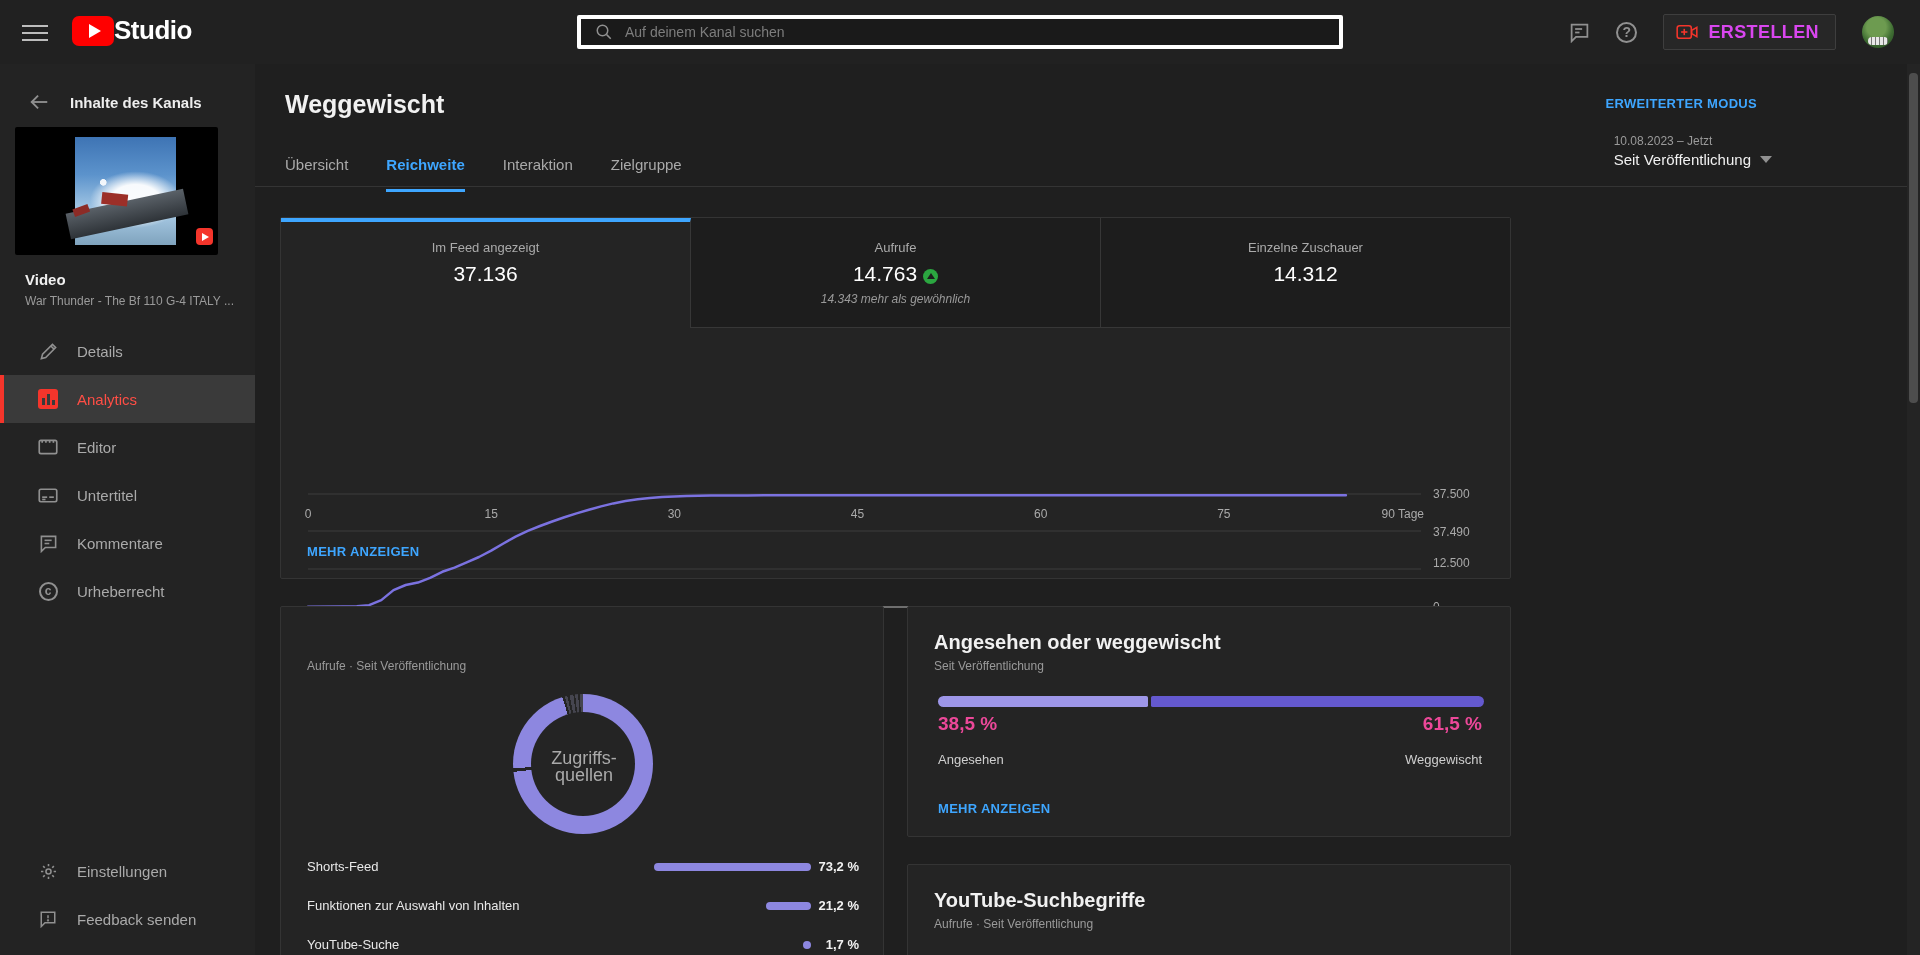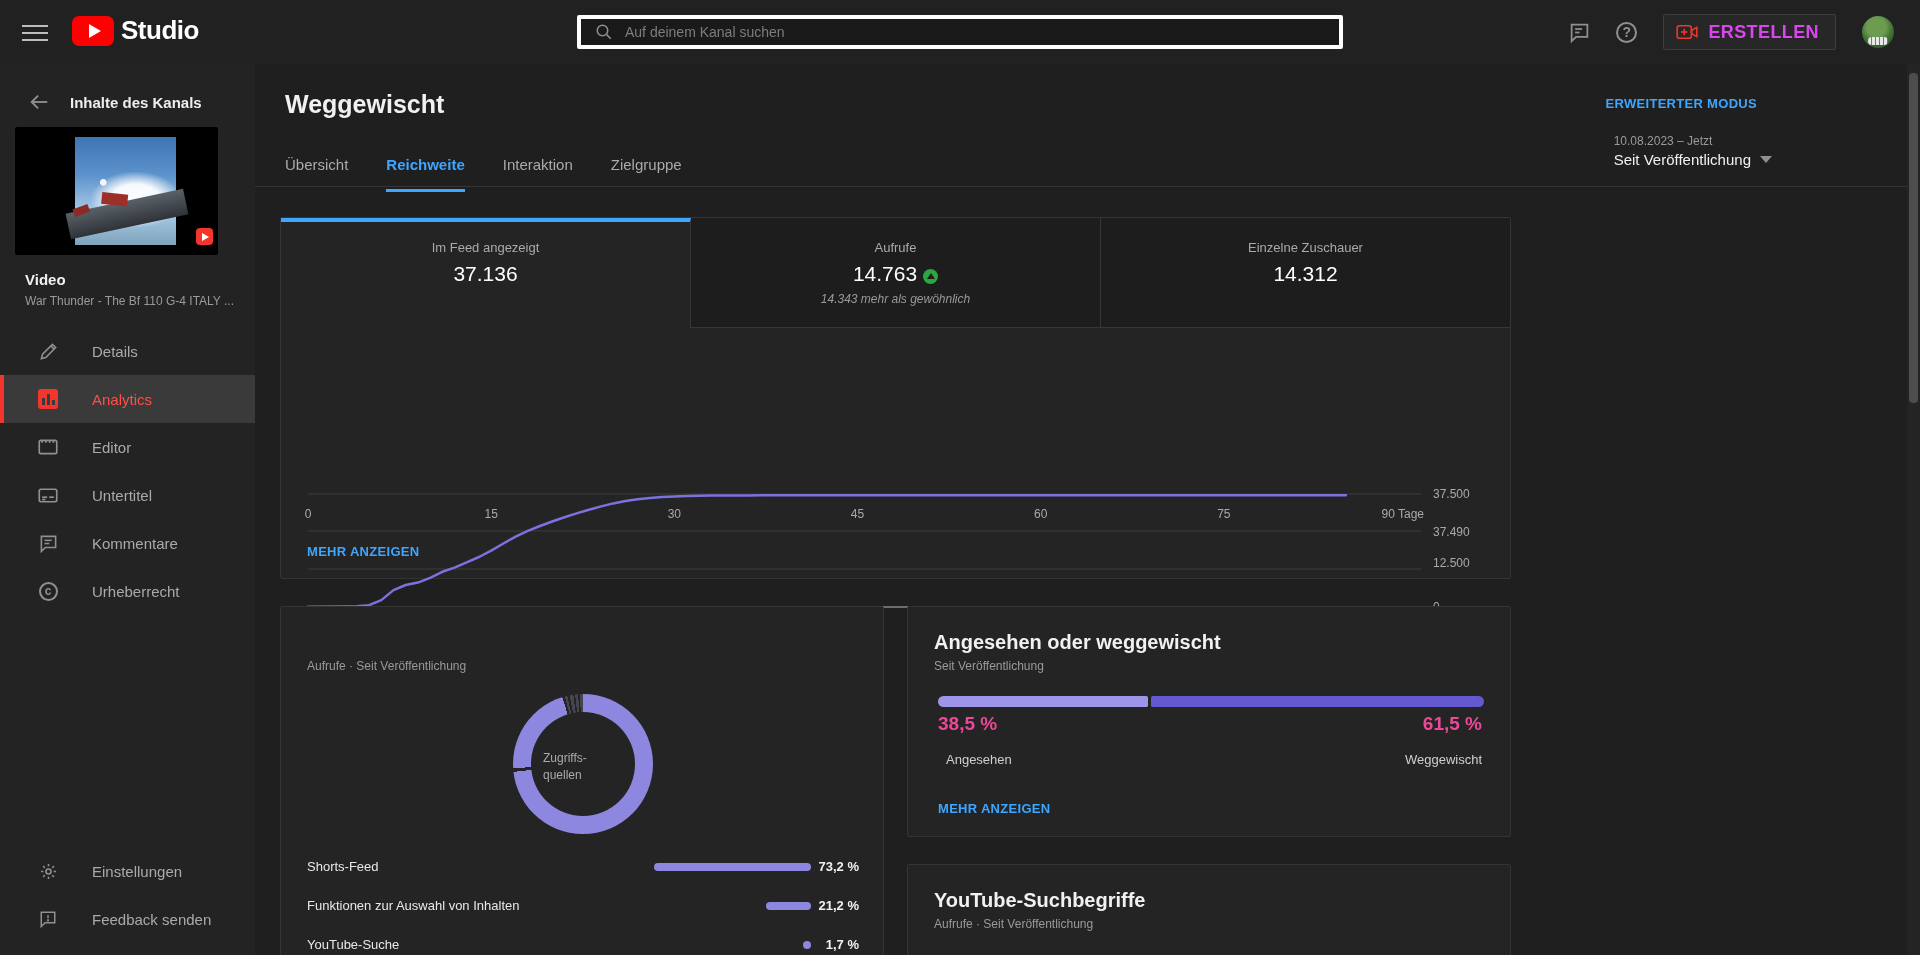--- a/index.html
+++ b/index.html
@@ -3,21 +3,21 @@
 <meta charset="utf-8">
 <style>
   * { margin:0; padding:0; box-sizing:border-box; }
   html,body { width:1920px; height:955px; overflow:hidden; background:#1f1f1f;
     font-family:"Liberation Sans", sans-serif; color:#fff; }
 
   
   #topbar { position:absolute; left:0; top:0; width:1920px; height:64px; background:#212121; z-index:5; }
   .hamburger { position:absolute; left:22px; top:20px; width:26px; height:24px; cursor:pointer; }
   .hamburger span { display:block; height:2px; background:#bdbdbd; margin:5px 0; }
-  .yt-logo { position:absolute; left:72px; top:15px; display:flex; align-items:center; gap:7px; cursor:pointer; }
+  .yt-logo { position:absolute; left:72px; top:15px; display:flex; align-items:center; cursor:pointer; }
   .yt-badge { width:42px; height:30px; background:#f00; border-radius:7px; display:flex; align-items:center; justify-content:center; }
   .yt-badge .play { width:0; height:0; border-left:12px solid #fff; border-top:7px solid transparent; border-bottom:7px solid transparent; margin-left:3px; }
   .yt-word { font-size:26px; font-weight:700; letter-spacing:-0.5px; color:#fff; }
   .searchbox { position:absolute; left:577px; top:15px; width:766px; height:34px; background:#1a1a1a;
     border:4px solid #ffffff; border-radius:2px; display:flex; align-items:center; padding:0 14px; gap:12px; }
   .searchbox input { flex:1; background:transparent; border:none; outline:none; color:#ddd; font-size:14px; font-family:"Liberation Sans",sans-serif; }
   .searchbox input::placeholder { color:#7d7d7d; }
   .tb-icon { color:#909090; }
   .tb-right { position:absolute; right:26px; top:0; height:64px; display:flex; align-items:center; gap:26px; }
   .help-circle { width:21px; height:21px; border:2px solid #909090; border-radius:50%; color:#909090;
@@ -46,21 +46,21 @@
   .thumb-wing:before { content:""; position:absolute; left:38px; top:-10px; width:26px; height:12px; background:#9c2f28; transform:rotate(18deg); }
   .thumb-wing:after { content:""; position:absolute; left:8px; top:-4px; width:16px; height:8px; background:#8c2b26; transform:rotate(-8deg); }
   .shorts-badge { position:absolute; right:5px; bottom:10px; width:17px; height:17px; background:#f4352b; border-radius:4px;
     display:flex; align-items:center; justify-content:center; }
   .shorts-badge .play { width:0; height:0; border-left:7px solid #fff; border-top:4px solid transparent; border-bottom:4px solid transparent; margin-left:2px; }
   .sb-video-label { position:absolute; left:25px; top:207px; font-size:15px; font-weight:700; color:#f1f1f1; }
   .sb-video-title { position:absolute; left:25px; top:230px; width:210px; font-size:12px; color:#9a9a9a; white-space:nowrap; overflow:hidden; }
   .sb-menu { position:absolute; left:0; top:263px; width:100%; }
   .sb-item { height:48px; display:flex; align-items:center; cursor:pointer; border-left:4px solid transparent; }
   .sb-item .ic { width:24px; margin-left:32px; display:flex; justify-content:center; color:#909090; }
-  .sb-item .tx { margin-left:32px; font-size:15px; color:#aaaaaa; }
+  .sb-item .tx { margin-left:17px; font-size:15px; color:#aaaaaa; }
   .sb-item.active { background:#3a3a3a; border-left-color:#f4352b; }
   .sb-item.active .tx { color:#ff4e45; }
   .sb-footer { position:absolute; left:0; bottom:12px; width:100%; }
   .an-icon { width:20px; height:20px; background:#f4352b; border-radius:3px; position:relative; }
   .an-icon i { position:absolute; bottom:4px; width:3px; background:#3a3a3a; }
   .an-icon i:nth-child(1){ left:4px; height:7px; }
   .an-icon i:nth-child(2){ left:9px; height:11px; }
   .an-icon i:nth-child(3){ left:14px; height:5px; }
   .copyright-ic { width:19px; height:19px; border:2px solid #909090; border-radius:50%; font-size:12px; font-weight:700;
     display:flex; align-items:center; justify-content:center; color:#909090; }
@@ -102,33 +102,33 @@
   
   .card { position:absolute; background:#242424; border:1px solid #343434; border-radius:2px; }
   #traffic-card { left:25px; top:542px; width:604px; height:420px; }
   #watch-card   { left:652px; top:542px; width:604px; height:231px; }
   #search-card  { left:652px; top:800px; width:604px; height:162px; }
   .card-title { position:absolute; left:26px; top:24px; font-size:20px; font-weight:700; color:#f1f1f1; }
   .card-sub { position:absolute; left:26px; top:52px; font-size:12px; color:#9a9a9a; }
 
   .donut { position:absolute; left:232px; top:87px; width:140px; height:140px; border-radius:50%; }
   .donut-hole { position:absolute; left:18px; top:18px; width:104px; height:104px; border-radius:50%; background:#242424; }
-  .donut-label { position:absolute; left:12px; top:38px; width:104px; text-align:left; font-size:12px; color:#aaaaaa; line-height:17px; }
+  .donut-label { position:absolute; left:1px; top:38px; width:104px; text-align:center; font-size:18px; color:#aaaaaa; line-height:17px; }
   .traffic-list { position:absolute; left:26px; top:240px; width:552px; }
   .traffic-row { position:relative; height:39px; display:flex; align-items:center; }
   .traffic-row .tl { font-size:13px; color:#e8e8e8; }
   .traffic-bar { position:absolute; height:8px; border-radius:4px; background:#8d87e0; right:48px; }
   .traffic-val { position:absolute; right:0; font-size:13px; font-weight:700; color:#f1f1f1; }
 
   .watch-bar { position:absolute; left:30px; top:89px; width:546px; height:11px; display:flex; gap:3px; }
   .wb-seg { height:11px; }
   .wb-left { background:#9d96e8; border-radius:6px 2px 2px 6px; }
   .wb-right { background:#6459cf; border-radius:2px 6px 6px 2px; flex:1; }
   .watch-pct { position:absolute; top:106px; font-size:19px; font-weight:700; color:#ec4899; }
-  .watch-cat { position:absolute; top:145px; font-size:13px; color:#cfcfcf;margin-left:8px; }
+  .watch-cat { position:absolute; top:145px; font-size:13px; color:#cfcfcf; }
   #watch-card .show-more { position:absolute; left:30px; top:194px; }
 
   
   #scrollbar { position:absolute; right:0; top:64px; width:13px; height:891px; background:#242424; }
   #scroll-thumb { position:absolute; right:2px; top:9px; width:9px; height:330px; background:#4d4d4d; border-radius:4px; }
 
   svg { display:block; }
 </style>
 </head>
 <body>

